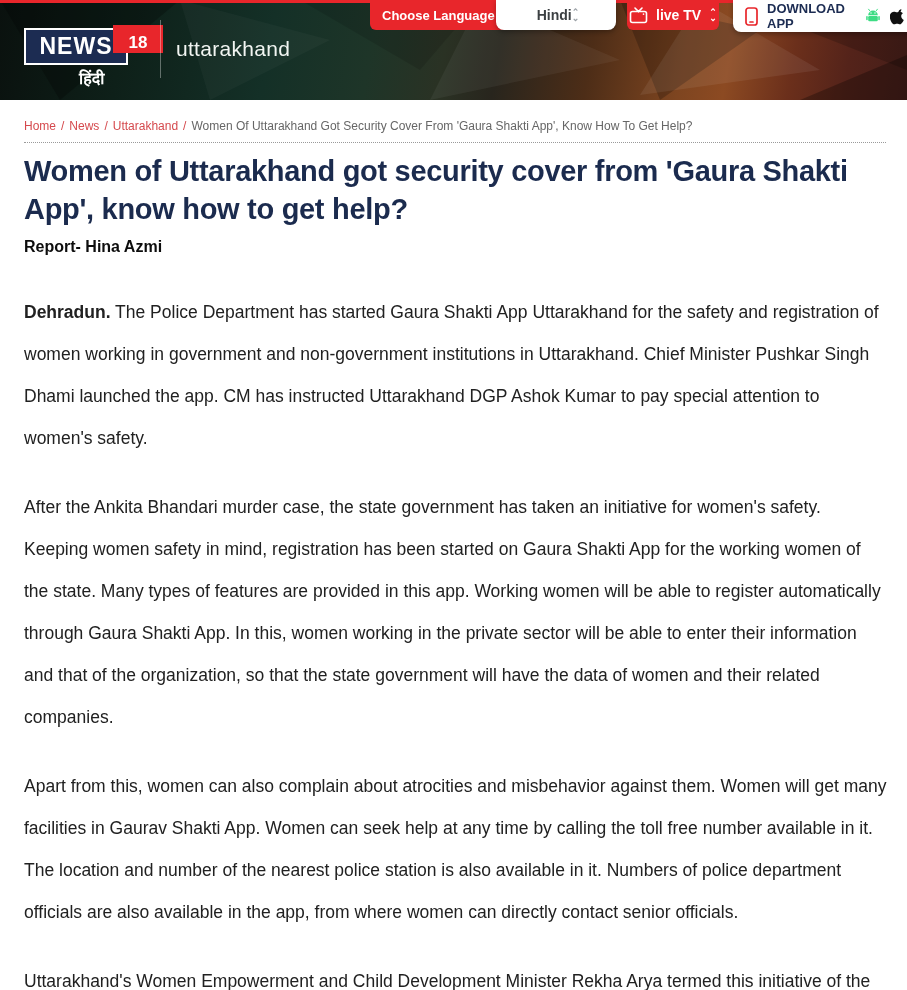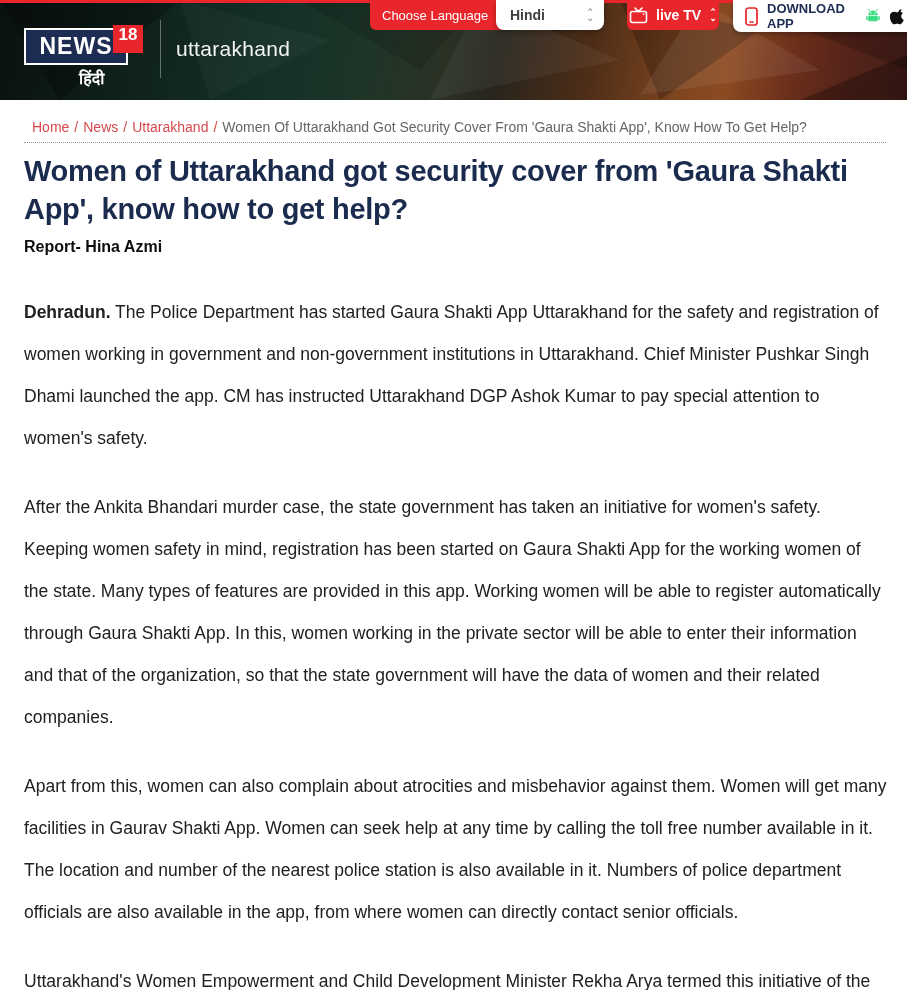--- a/index.html
+++ b/index.html
@@ -25,55 +25,55 @@
   .facets { position:absolute; inset:0; width:100%; height:100%; }
   
   .logo { position:absolute; left:24px; top:25px; width:120px; height:55px; cursor:pointer; }
   .news-box {
     position:absolute; left:0; top:3px; width:104px; height:37px;
     background:#1c2c52; border:2px solid #ffffff;
     display:flex; align-items:center; justify-content:center;
   }
   .news-text { color:#fff; font-size:23px; font-weight:bold; letter-spacing:1px; }
   .box-18 {
-    position:absolute; left:89px; top:0; width:30px; height:28px;
-    background:#e8262b; display:flex; align-items:flex-start; justify-content:center;
+    position:absolute; left:89px; top:0; width:50px; height:28px;
+    background:#e8262b; display:flex; align-items:flex-end; justify-content:center;
   }
   .box-18 span { color:#fff; font-size:17px; font-weight:bold; }
   .hindi-label {
     position:absolute; left:55px; top:42px; width:64px; text-align:left;
     color:#ffffff; font-size:16px; font-weight:bold;
   }
   .header-divider {
     position:absolute; left:160px; top:20px; width:1px; height:58px;
     background:rgba(255,255,255,0.35);
   }
   .channel-name {
     position:absolute; left:176px; top:37px;
     color:#f2f5f2; font-size:21px; font-weight:500; letter-spacing:.3px;
   }
   
   .topbar-btn { position:absolute; top:0; height:30px; display:flex; align-items:center; z-index:40; cursor:pointer; }
   .btn-red { background:#e8262b; color:#fff; border-radius:0 0 6px 6px; }
   .btn-white { background:#ffffff; border-radius:0 0 8px 8px; box-shadow:0 2px 5px rgba(0,0,0,.3); }
-  .choose-lang { left:370px; padding:0 12px; gap:7px; font-size:13px; font-weight:normal; }
+  .choose-lang { left:370px; padding:0 12px; gap:7px; font-size:13px; font-weight:bold; }
   .choose-caret { font-size:9px; }
-  .lang-select { left:496px; width:108px; padding:0 10px 0 14px; justify-content:space-between; color:#3c4043; font-size:14px; font-weight:bold; }
+  .lang-select { left:496px; width:120px; padding:0 10px 0 14px; justify-content:center; color:#3c4043; font-size:14px; font-weight:bold; }
   .chev-stack { display:flex; flex-direction:column; line-height:6px; font-size:9px; color:#9aa0a6; font-weight:bold; }
   .chev-stack.white { color:#ffffff; }
   .live-tv { left:627px; padding:0 2px; gap:8px; font-size:14px; font-weight:bold; }
   .download-app {
     left:733px; width:180px; height:32px; padding:0 8px 0 12px; gap:9px;
     border-radius:0 0 0 8px; color:#1c2c52; font-size:13px; font-weight:bold;
   }
   .icon { display:inline-flex; align-items:center; justify-content:center; }
   
   .breadcrumb {
-    position:absolute; left:32px; top:119px; width:862px;
-    font-size:14px; color:#666; white-space:nowrap; overflow:hidden;
+    position:absolute; left:24px; top:119px; width:862px;
+    font-size:12px; color:#666; white-space:nowrap; overflow:hidden;
   }
   .crumb-link { color:#d5494d; text-decoration:none; cursor:pointer; }
   .crumb-sep { color:#d5494d; margin:0 5px; }
   .crumb-current { color:#666; }
   .dotted-rule {
     position:absolute; left:24px; top:142px; width:862px; height:0;
     border-top:1px dotted #9a9a9a;
   }
   
   .article { position:absolute; left:24px; top:152px; width:864px; }

